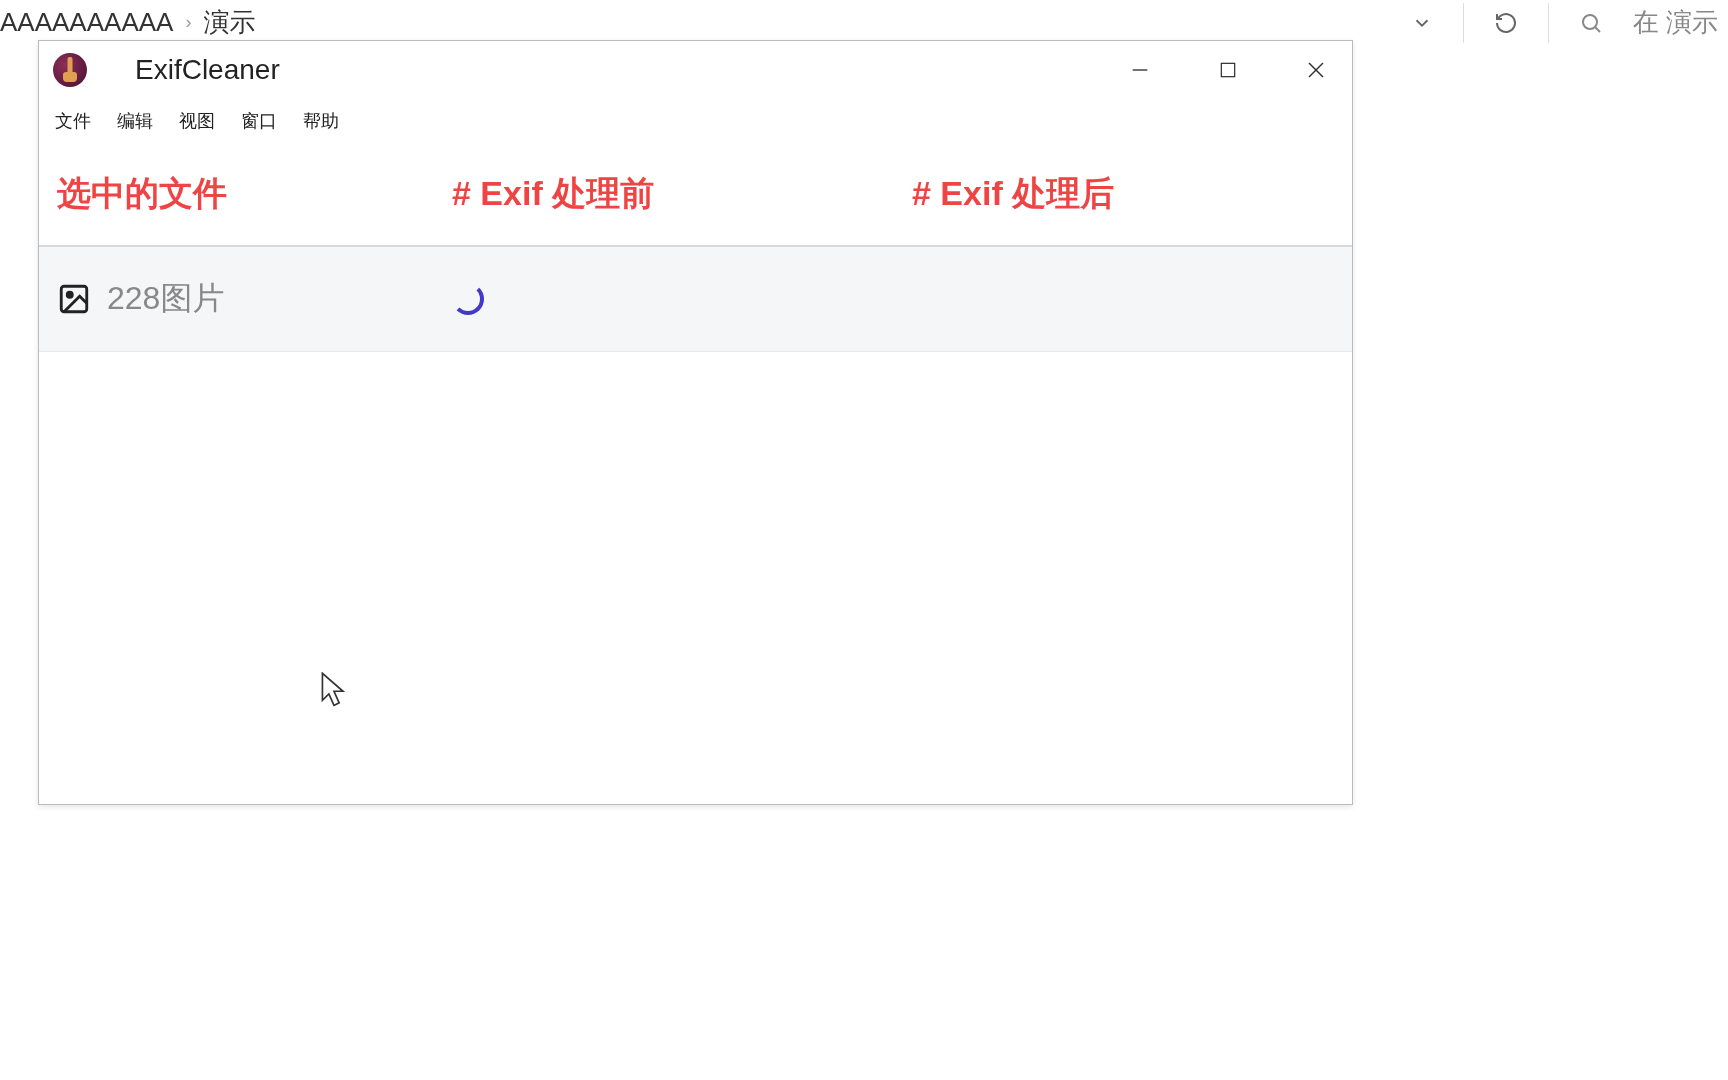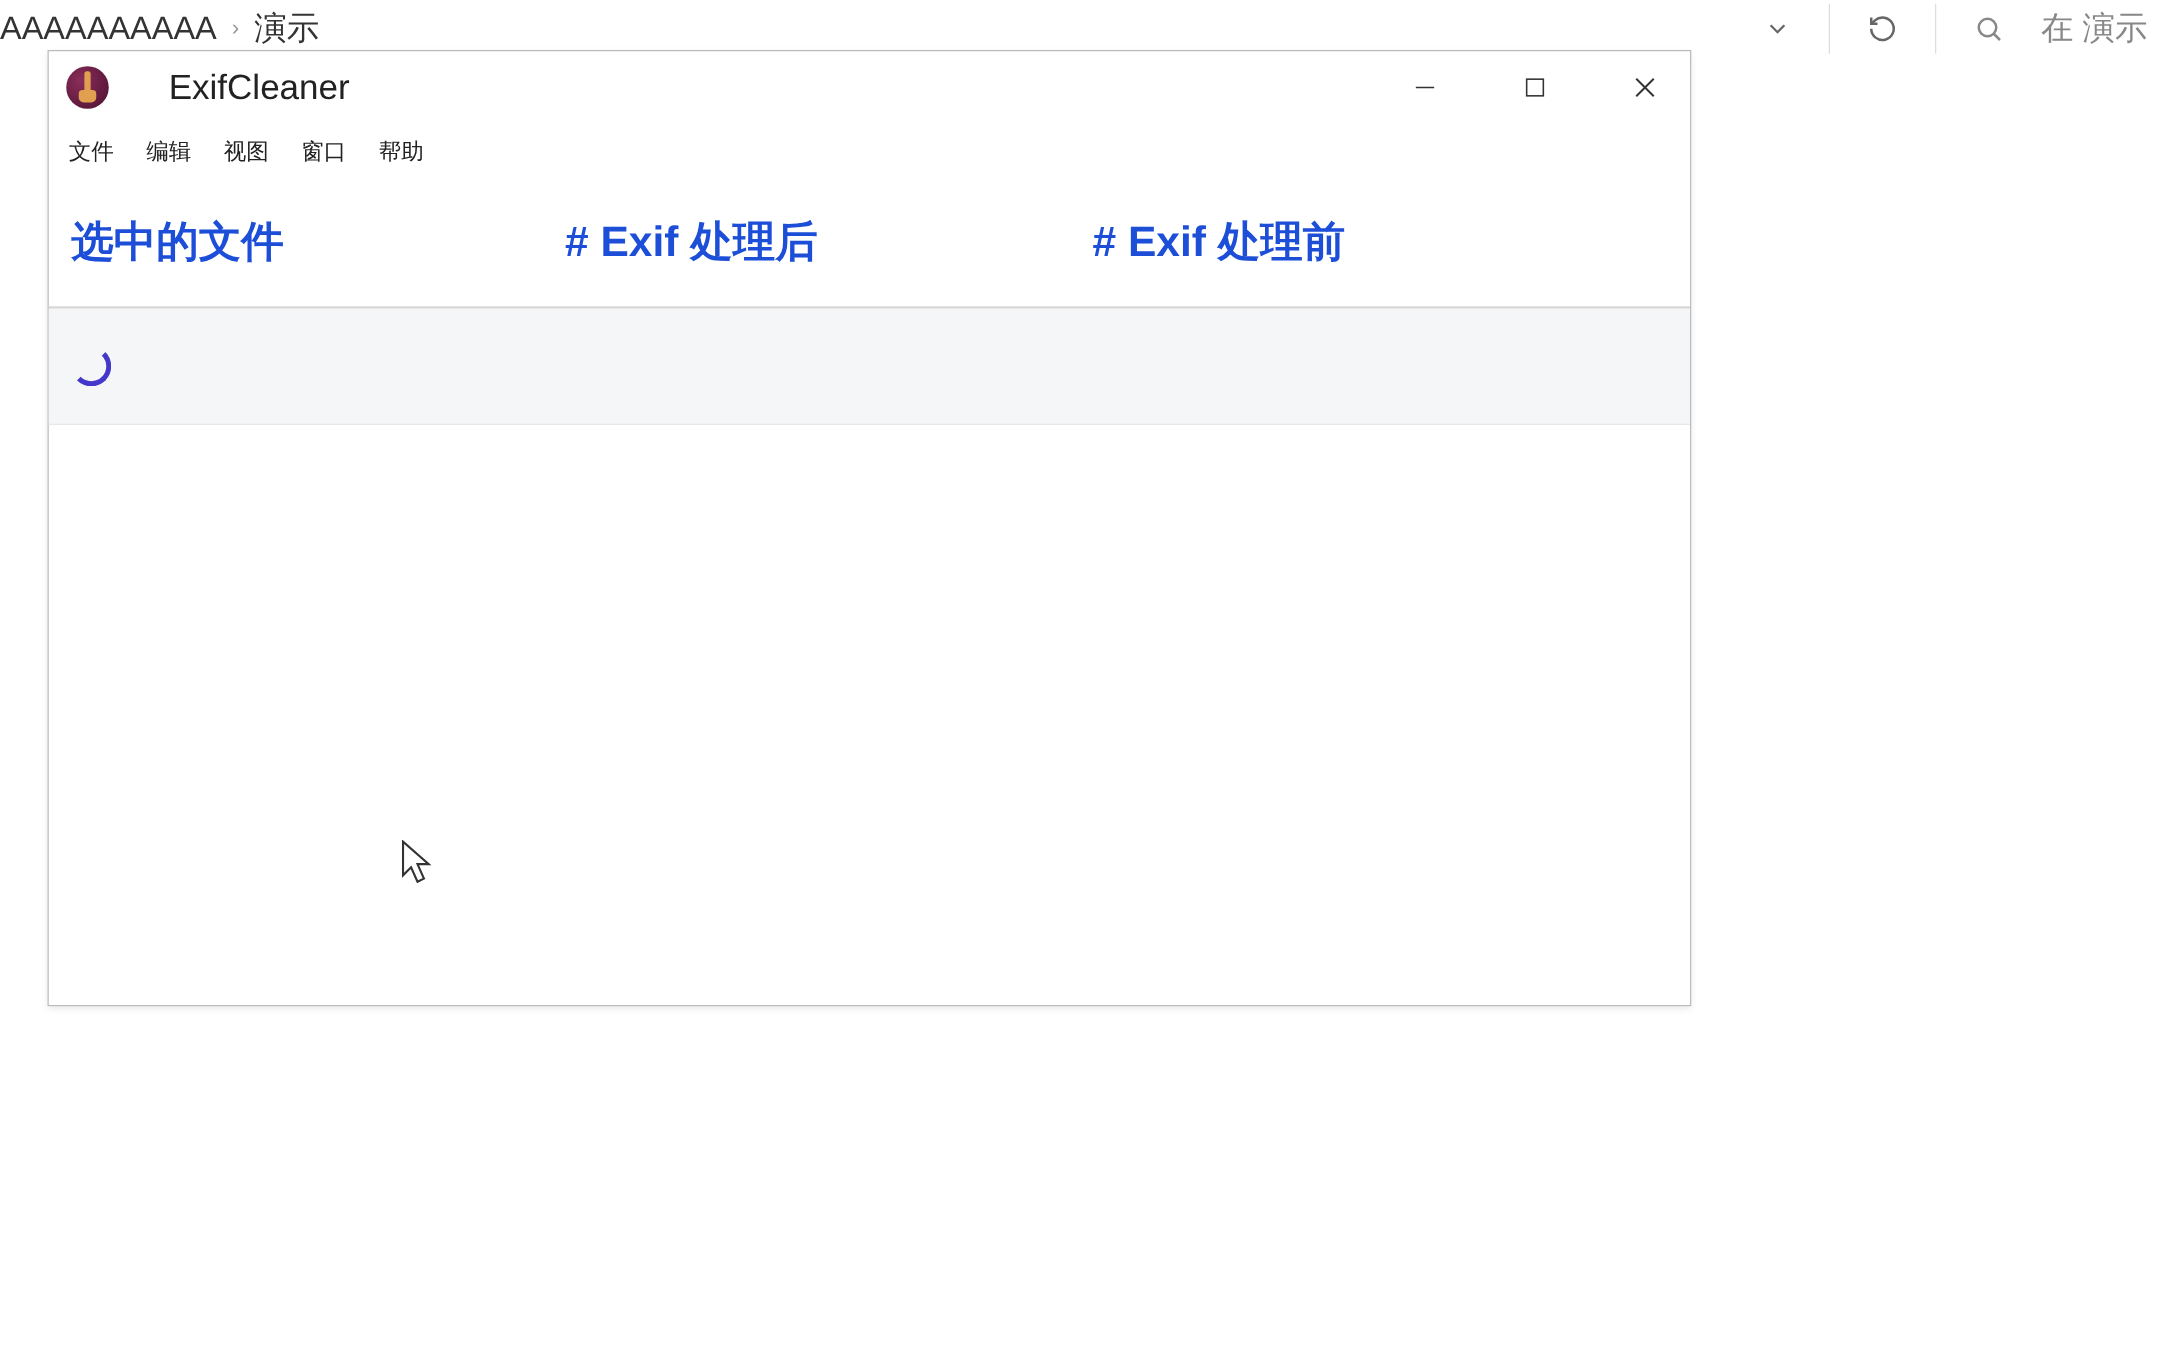--- a/index.html
+++ b/index.html
@@ -149,21 +149,21 @@
       width: 100%;
     }
     .table-header {
       display: flex;
       padding: 20px 18px 28px 18px;
       border-bottom: 2px solid #d8d8d8;
     }
     .th {
       font-size: 34px;
       font-weight: 700;
-      color: #1d4ed8;
+      color: #ef4444;
     }
     .col1 { width: 395px; }
     .col2 { width: 460px; }
     .col3 { flex: 1; }
 
     .table-row {
       display: flex;
       align-items: center;
       padding: 30px 18px;
       background: #f5f6f8;
@@ -271,25 +271,35 @@
     <div class="menu-item">文件</div>
     <div class="menu-item">编辑</div>
     <div class="menu-item">视图</div>
     <div class="menu-item">窗口</div>
     <div class="menu-item">帮助</div>
   </div>
 
   <div class="table-container">
     <div class="table-header">
       <div class="th col1">选中的文件</div>
+      <div class="th col2"># Exif 处理前</div>
       <div class="th col3"># Exif 处理后</div>
-      <div class="th col2"># Exif 处理前</div>
     </div>
 
     <div class="table-row">
+      <div class="file-cell col1">
+        <span class="file-icon">
+          <svg width="34" height="34" viewBox="0 0 24 24" fill="none" stroke="#222" stroke-width="2">
+            <rect x="3" y="3" width="18" height="18" rx="2"></rect>
+            <circle cx="9" cy="9" r="1.8" fill="#222"></circle>
+            <polyline points="21 15 16 10 5 21"></polyline>
+          </svg>
+        </span>
+        <span class="file-name">228图片</span>
+      </div>
       <div class="spinner-cell col2">
         <div class="spinner"></div>
       </div>
       <div class="col3"></div>
     </div>
   </div>
 </div>
 
 <div class="cursor">
   <svg width="28" height="36" viewBox="0 0 20 28">

